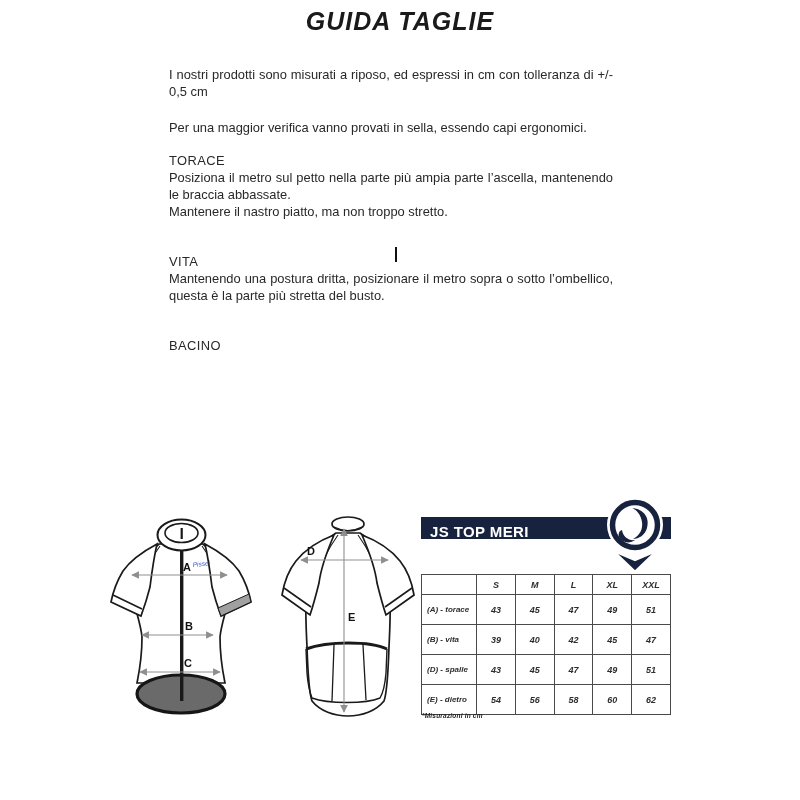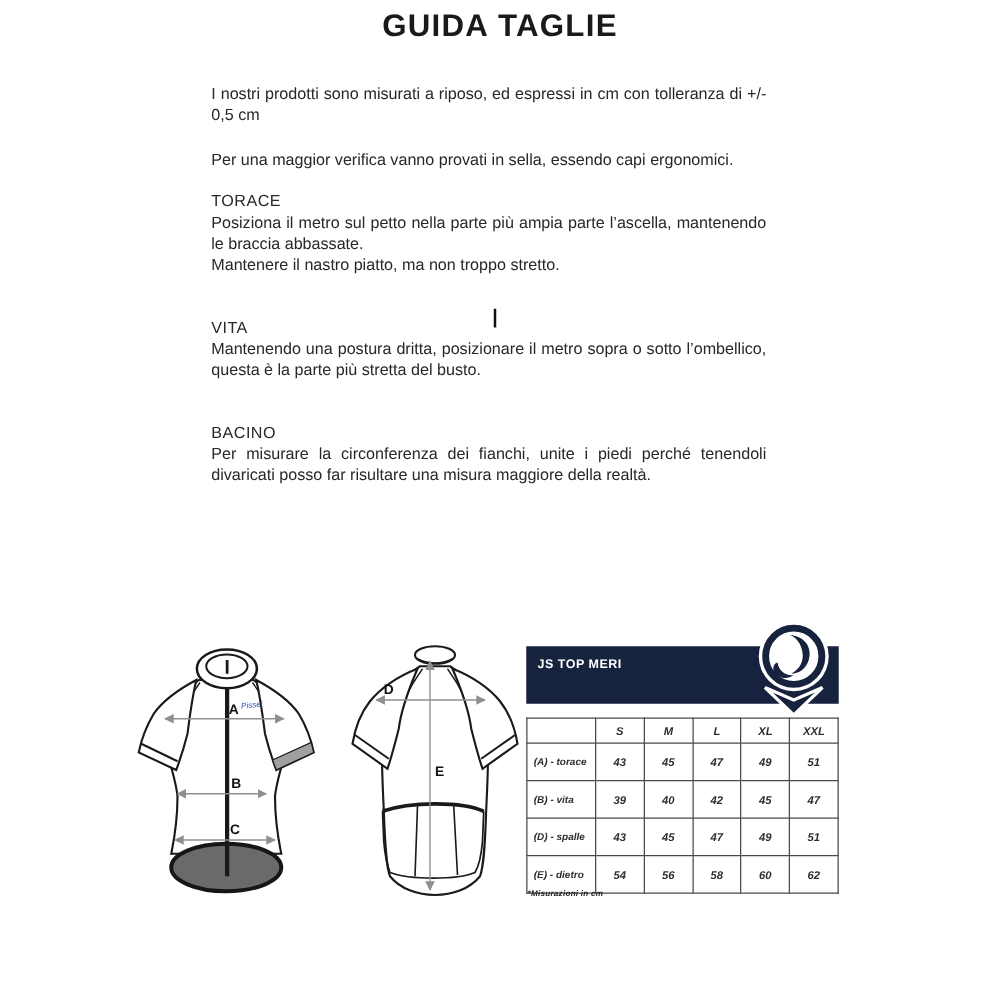--- a/index.html
+++ b/index.html
@@ -1,20 +1,20 @@
 <!DOCTYPE html>
 <html><head>
 <meta charset="utf-8">
 <style>
   html,body{margin:0;padding:0;background:#ffffff;width:800px;height:800px;overflow:hidden;}
   body{position:relative;font-family:"Liberation Sans",sans-serif;color:#2a2a2a;}
 
   .page-title{
     position:absolute;top:6px;left:0;width:800px;text-align:center;
-    font-size:25px;line-height:30px;font-weight:bold;
+    font-size:25px;line-height:30px;font-weight:bold;font-style:italic;
     color:#1a1a1a;letter-spacing:1px;
   }
 
   .text-block{
     position:absolute;left:169px;top:66px;width:444px;
     font-size:12.9px;line-height:17px;color:#282828;
   }
   .text-block p{margin:0;text-align:justify;}
   .text-block p.nojust{text-align:left;}
   .gap-after-p1{margin-bottom:19px !important;}
@@ -23,22 +23,22 @@
   .sec:first-of-type{margin-top:0;}
   .sec-heading{font-size:12.9px;line-height:17px;letter-spacing:.4px;}
 
   .text-cursor{position:absolute;left:395px;top:247px;width:1.5px;height:15px;background:#111;}
 
   .figure{position:absolute;}
   #front-figure{left:96px;top:497px;}
   #back-figure{left:258px;top:493px;}
 
   .chart-bar{
-    position:absolute;left:421px;top:517px;width:250px;height:46px;
-    background:#16223e;color:#ffffff;font-weight:bold;font-size:10px;
+    position:absolute;left:421px;top:517px;width:250px;height:22px;
+    background:#16223e;color:#ffffff;font-weight:bold;font-size:15px;
     line-height:29px;padding-left:9px;box-sizing:border-box;letter-spacing:.4px;
   }
   .brand-pin{position:absolute;left:602px;top:493px;z-index:5;}
 
   table.size-table{
     position:absolute;left:421px;top:574px;width:249px;height:137px;
     border-collapse:collapse;table-layout:fixed;background:#fff;
   }
   table.size-table th, table.size-table td{
     border:1px solid #4a4a4a;padding:0;text-align:center;vertical-align:middle;
@@ -76,21 +76,20 @@
     <p class="nojust">Mantenere il nastro piatto, ma non troppo stretto.</p>
   </div>
 
   <div class="sec">
     <div class="sec-heading">VITA</div>
     <p>Mantenendo una postura dritta, posizionare il metro sopra o sotto l’ombellico, questa è la parte più stretta del busto.</p>
   </div>
 
   <div class="sec">
     <div class="sec-heading">BACINO</div>
-    <p>Per misurare la circonferenza dei fianchi, unite i piedi perché tenendoli divaricati posso far risultare una misura maggiore della realtà.</p>
   </div>
 </div>
 
 <div class="text-cursor"></div>
 
 <svg id="front-figure" class="figure" width="172" height="226" viewBox="0 0 172 226">
   <defs>
     <marker id="ah1" viewBox="0 0 10 10" refX="9" refY="5" markerWidth="7" markerHeight="7" orient="auto-start-reverse">
       <path d="M0,0 L10,5 L0,10 z" fill="#8f8f8f"></path>
     </marker>

